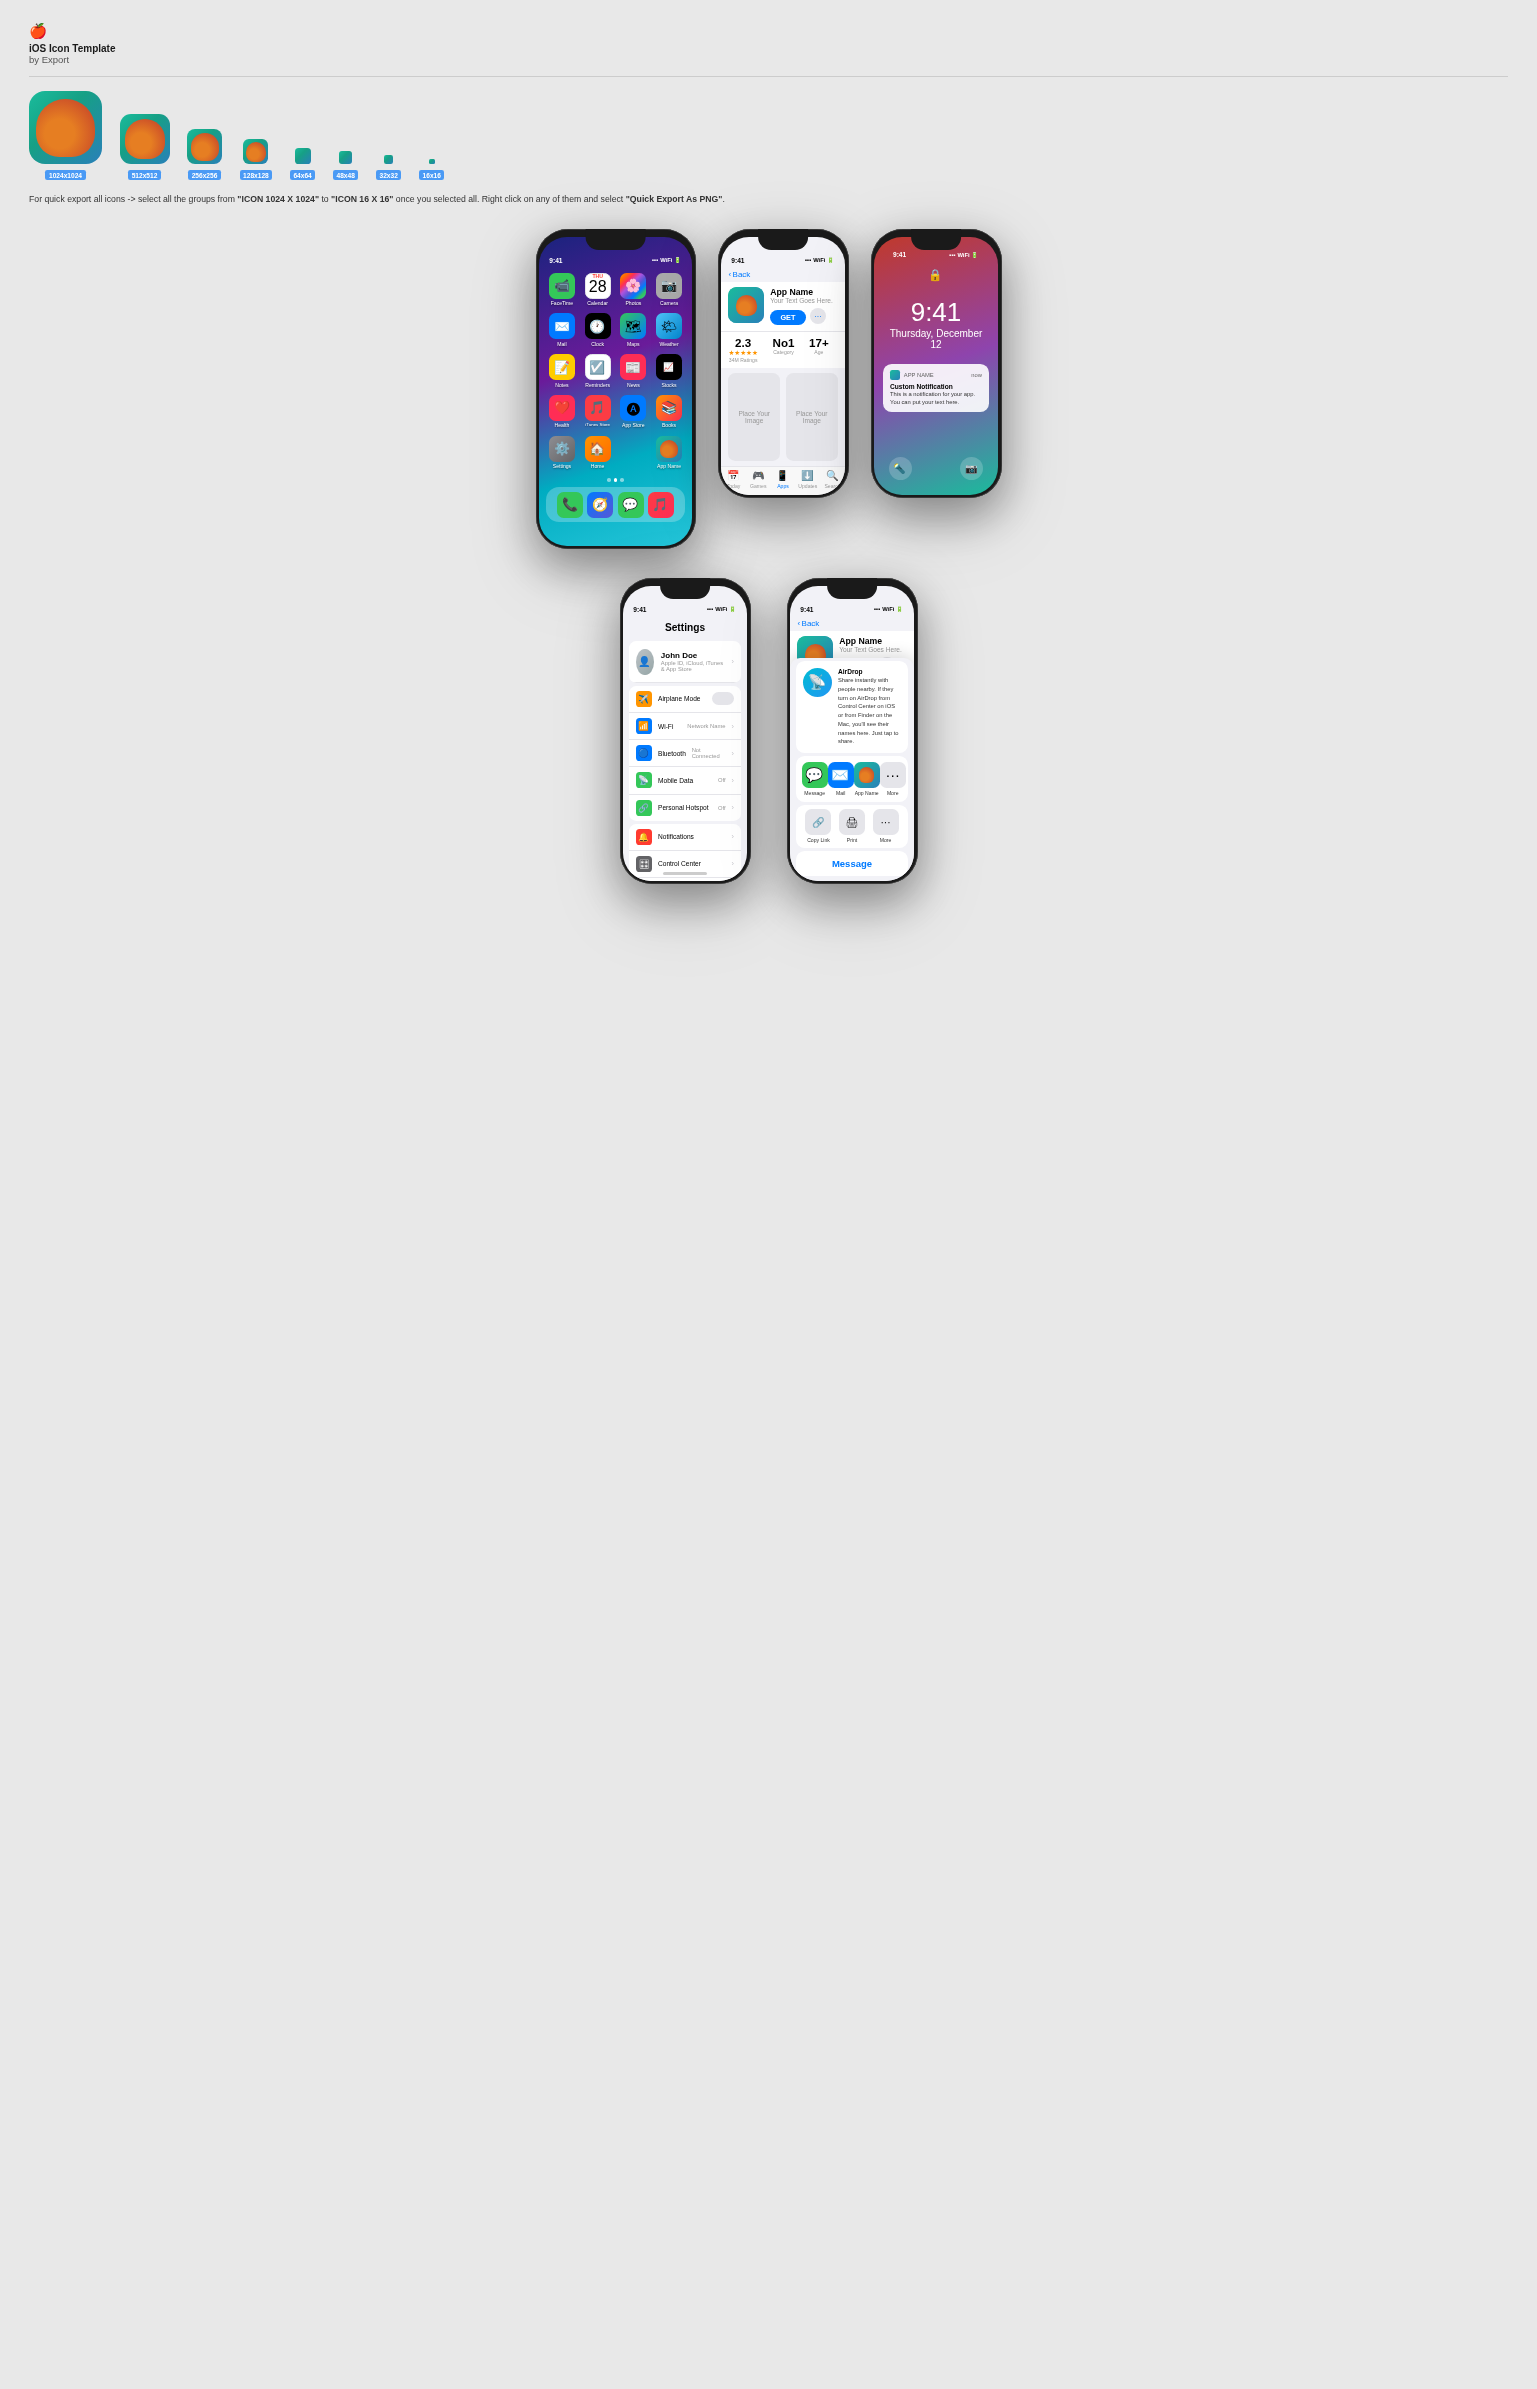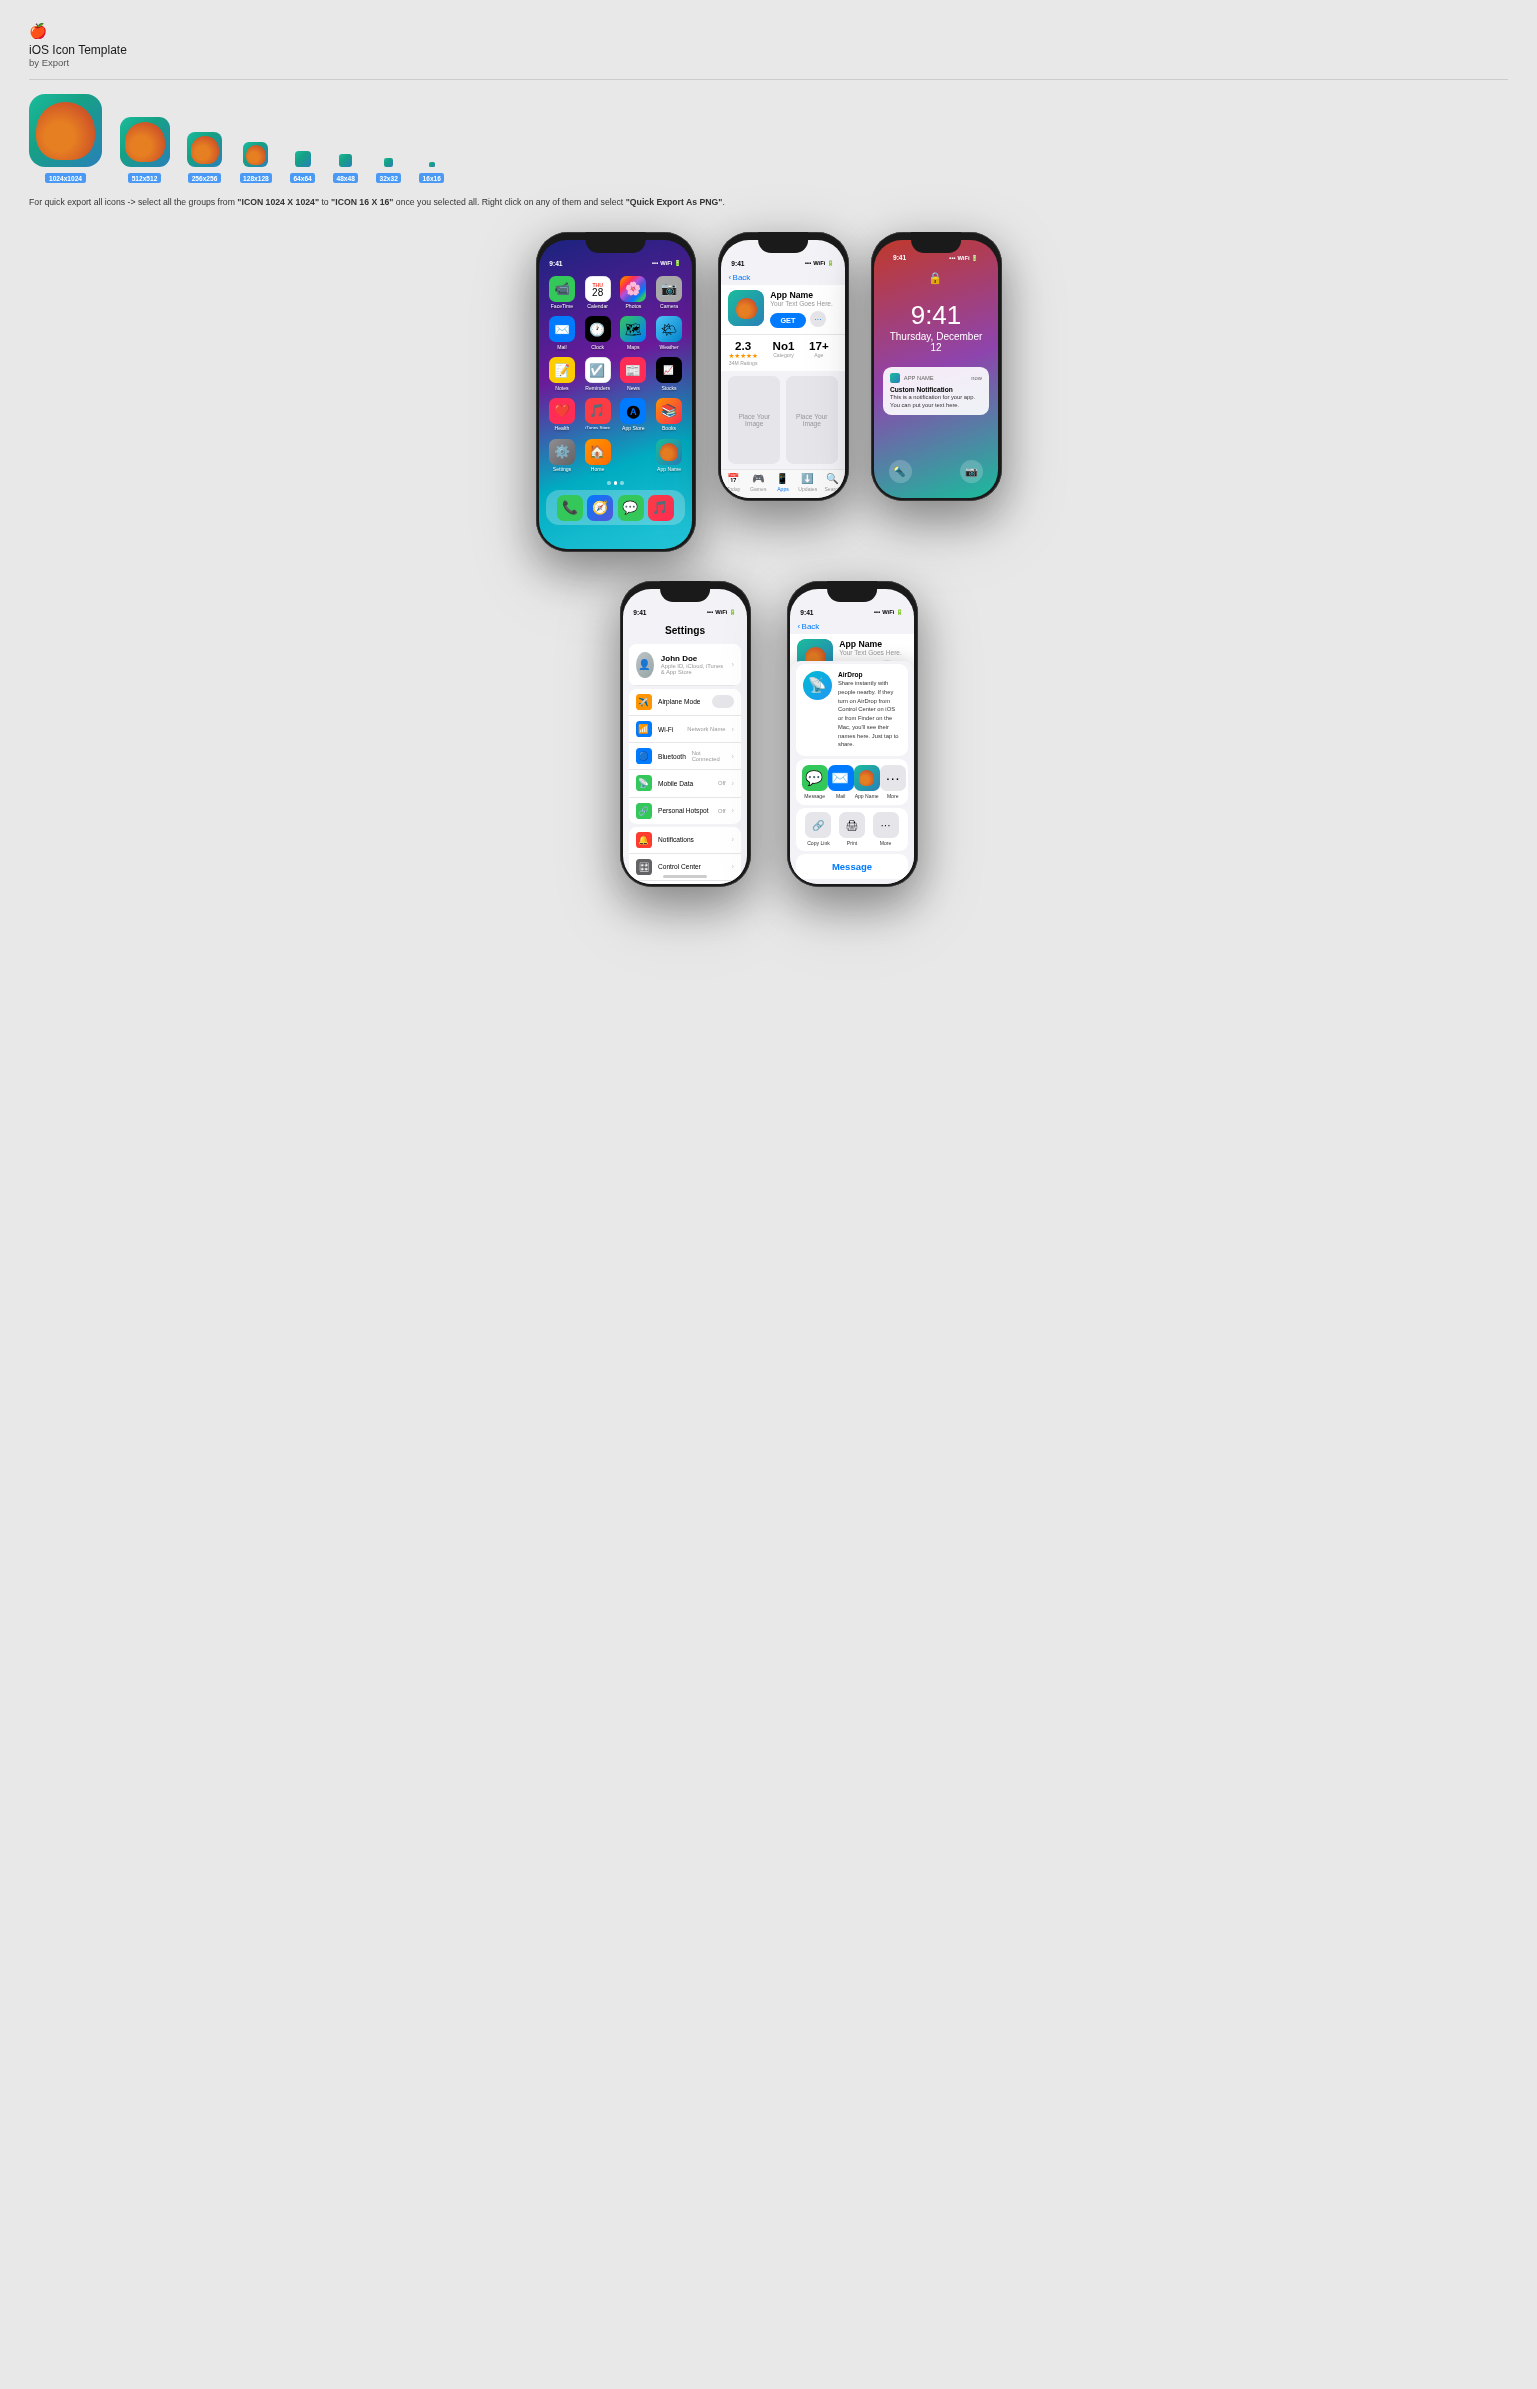--- a/index.html
+++ b/index.html
@@ -3,21 +3,21 @@
   <meta charset="utf-8">
   <style>
     * { box-sizing: border-box; margin: 0; padding: 0; }
     body {
       background: #e8e8e8;
       font-family: -apple-system, BlinkMacSystemFont, 'Helvetica Neue', Arial, sans-serif;
       min-height: 100vh;
       padding: 22px 29px;
     }
     .apple-logo { font-size: 14.6px; margin-bottom: 2.9px; }
-    .header-title { font-size: 12px; font-weight: 400; color: #1a1a1a; }
+    .header-title { font-size: 10px; font-weight: 700; color: #1a1a1a; }
     .header-sub { font-size: 9.5px; color: #555; }
     .header-divider { border: none; border-top: 0.7px solid #ccc; margin: 11px 0 14.6px; }
 
     
     .icon-sizes-row {
       display: flex;
       align-items: flex-end;
       gap: 17.5px;
       margin-bottom: 13px;
     }
@@ -538,21 +538,21 @@
         </div>
 
         <div class="app-grid">
           <div class="app-icon-wrap">
             <div class="app-icon ic-facetime">📹</div>
             <div class="app-label">FaceTime</div>
           </div>
           <div class="app-icon-wrap">
             <div class="app-icon ic-calendar" style="color:#ff3b30;font-size:8px;font-weight:700;display:flex;flex-direction:column;align-items:center;justify-content:flex-end;padding-bottom:2.9px;">
               <span style="color:#ff3b30;font-size:5.1px;font-weight:700;margin-top:2.9px;">THU</span>
-              <span style="color:#000;font-size:10px;font-weight:400;line-height:1;">28</span>
+              <span style="color:#000;font-size:16px;font-weight:400;line-height:1;">28</span>
             </div>
             <div class="app-label">Calendar</div>
           </div>
           <div class="app-icon-wrap">
             <div class="app-icon ic-photos">🌸</div>
             <div class="app-label">Photos</div>
           </div>
           <div class="app-icon-wrap">
             <div class="app-icon ic-camera">📷</div>
             <div class="app-label">Camera</div>

